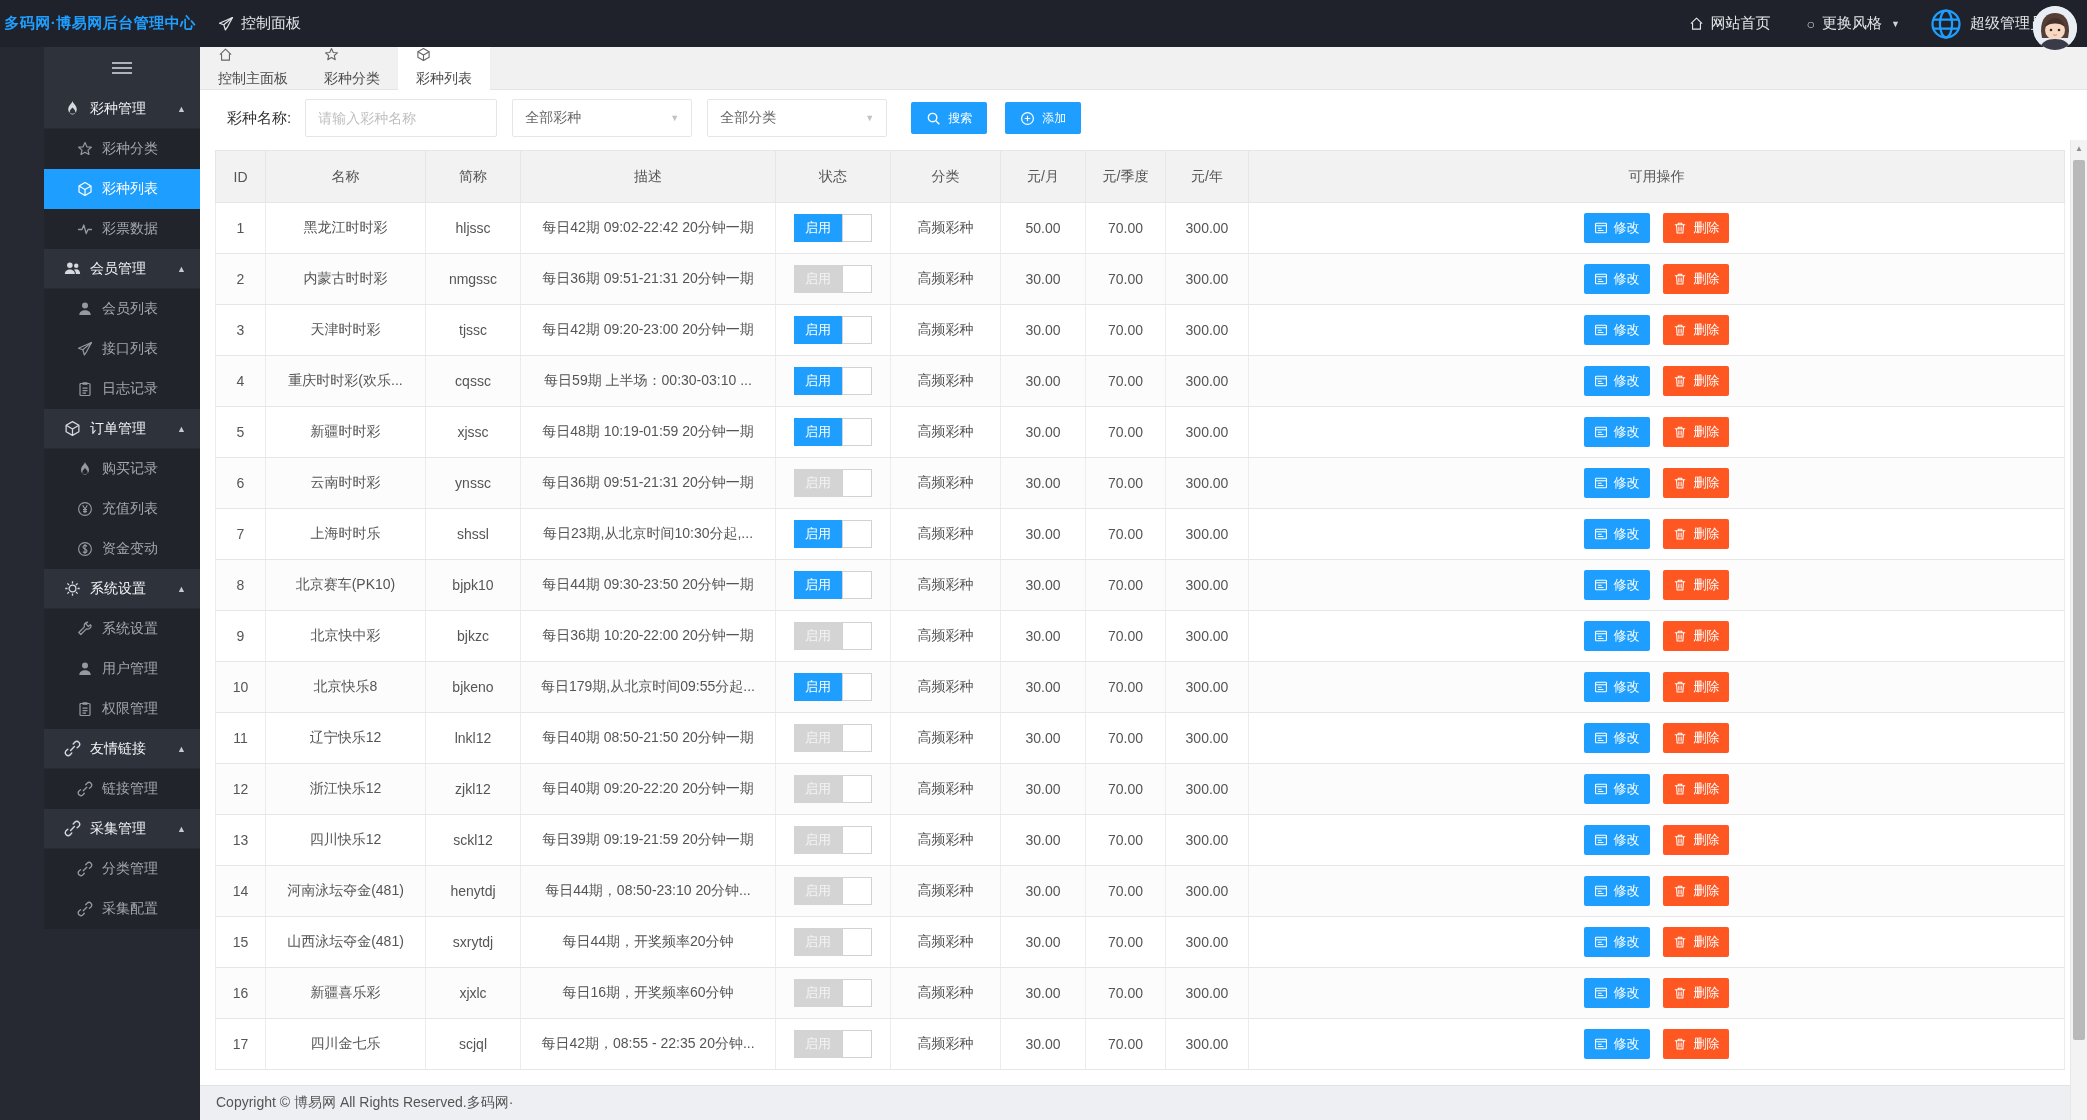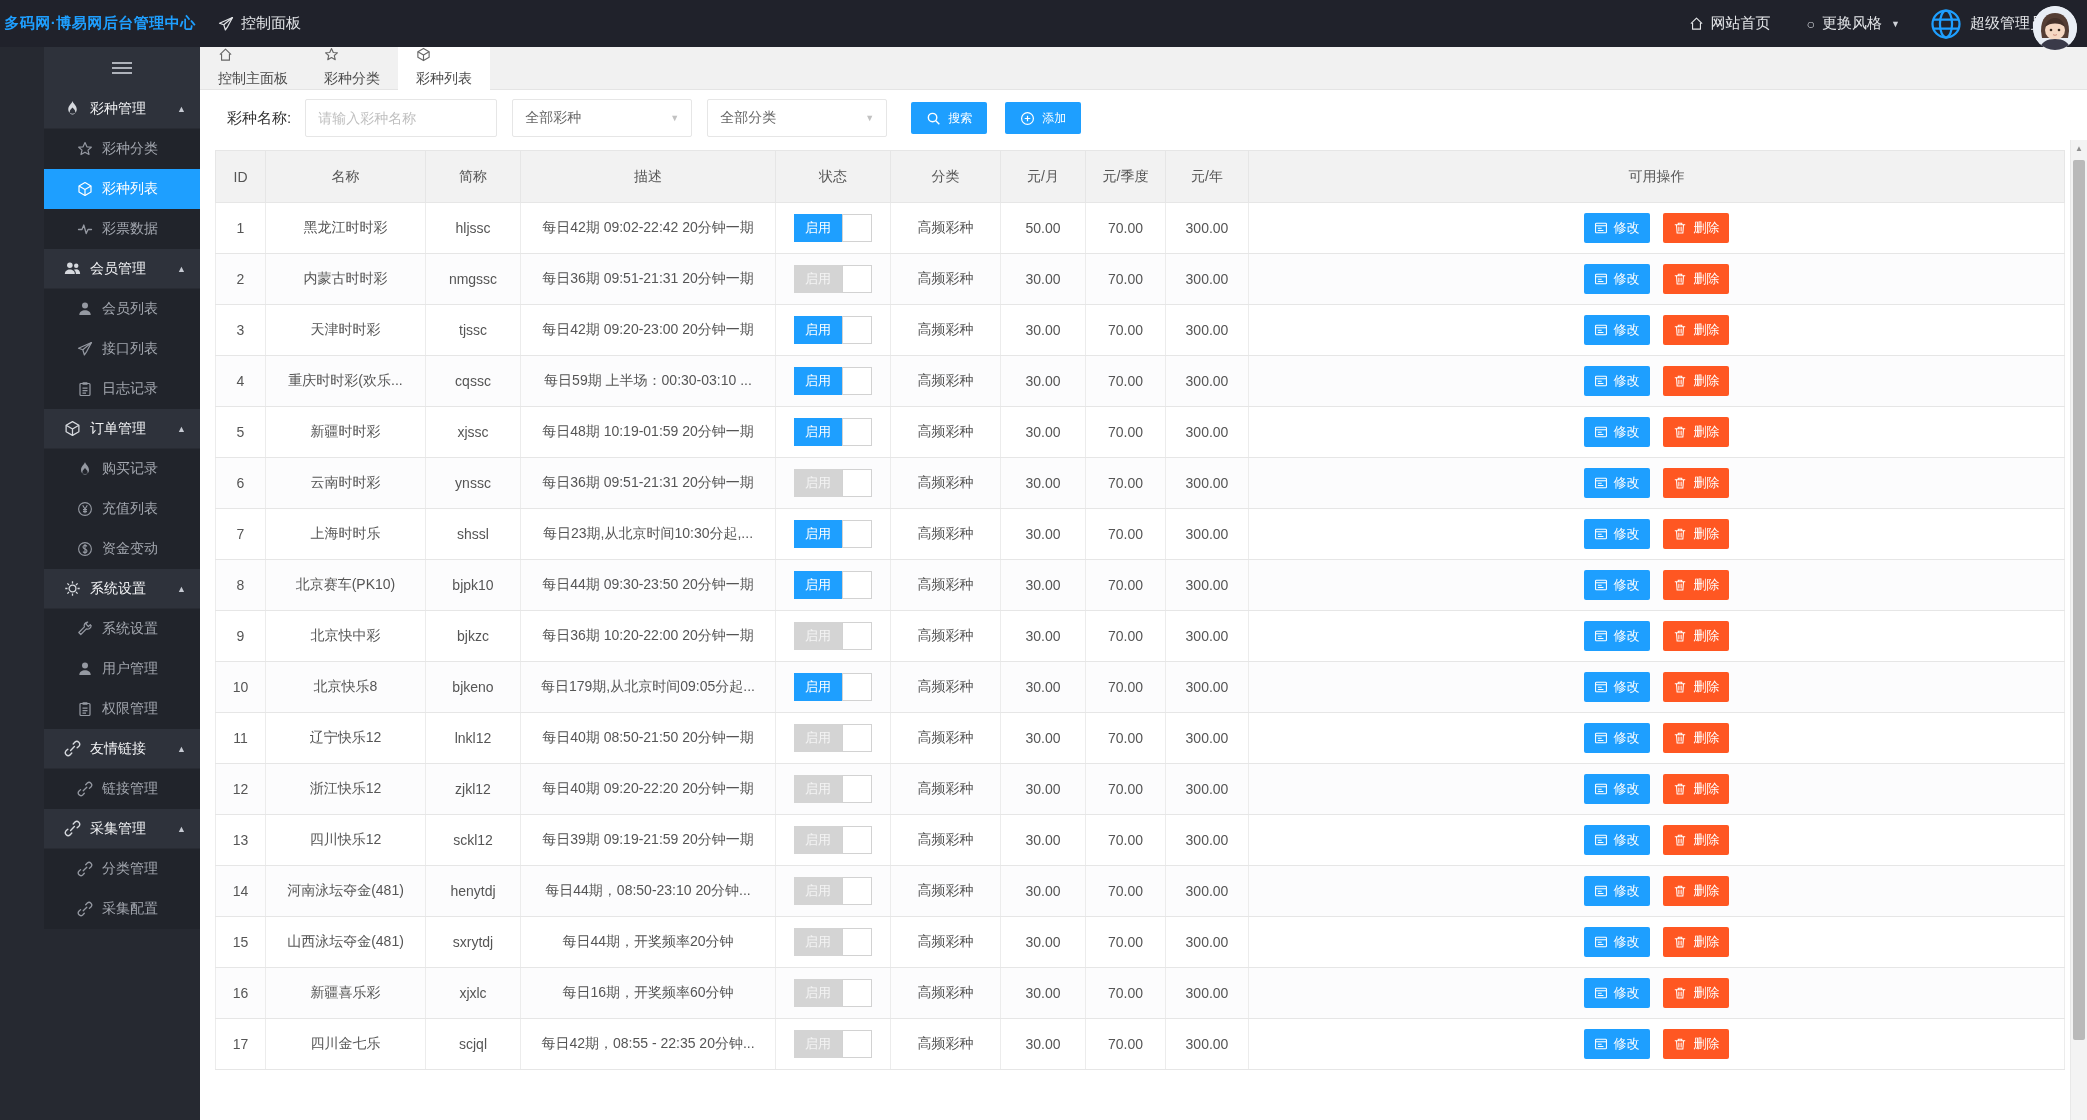--- a/index.html
+++ b/index.html
@@ -744,21 +744,21 @@
                   </svg>
                 </span>
                 <span>删除</span>
               </button>
       </td>
     </tr>
     <tr>
       <td>10</td>
       <td>北京快乐8</td>
       <td>bjkeno</td>
-      <td>每日179期,从北京时间09:05分起...</td>
+      <td>每日179期,从北京时间09:55分起...</td>
       <td>
         <span class="toggle on">
                 <span class="t-label">启用</span>
                 <span class="t-knob"></span>
               </span>
       </td>
       <td>高频彩种</td>
       <td>30.00</td>
       <td>70.00</td>
       <td>300.00</td>
@@ -1024,18 +1024,21 @@
                   </svg>
                 </span>
                 <span>删除</span>
               </button>
       </td>
     </tr>
         </tbody>
     </table>
   </div>
 
+  <div class="footer">
+    <span>Copyright © 博易网 All Rights Reserved.多码网·</span>
+  </div>
 
   <div class="scrollbar">
     <div class="sb-arrow">▲</div>
     <div class="sb-thumb"></div>
   </div>
 </div>
 
 </body></html>

